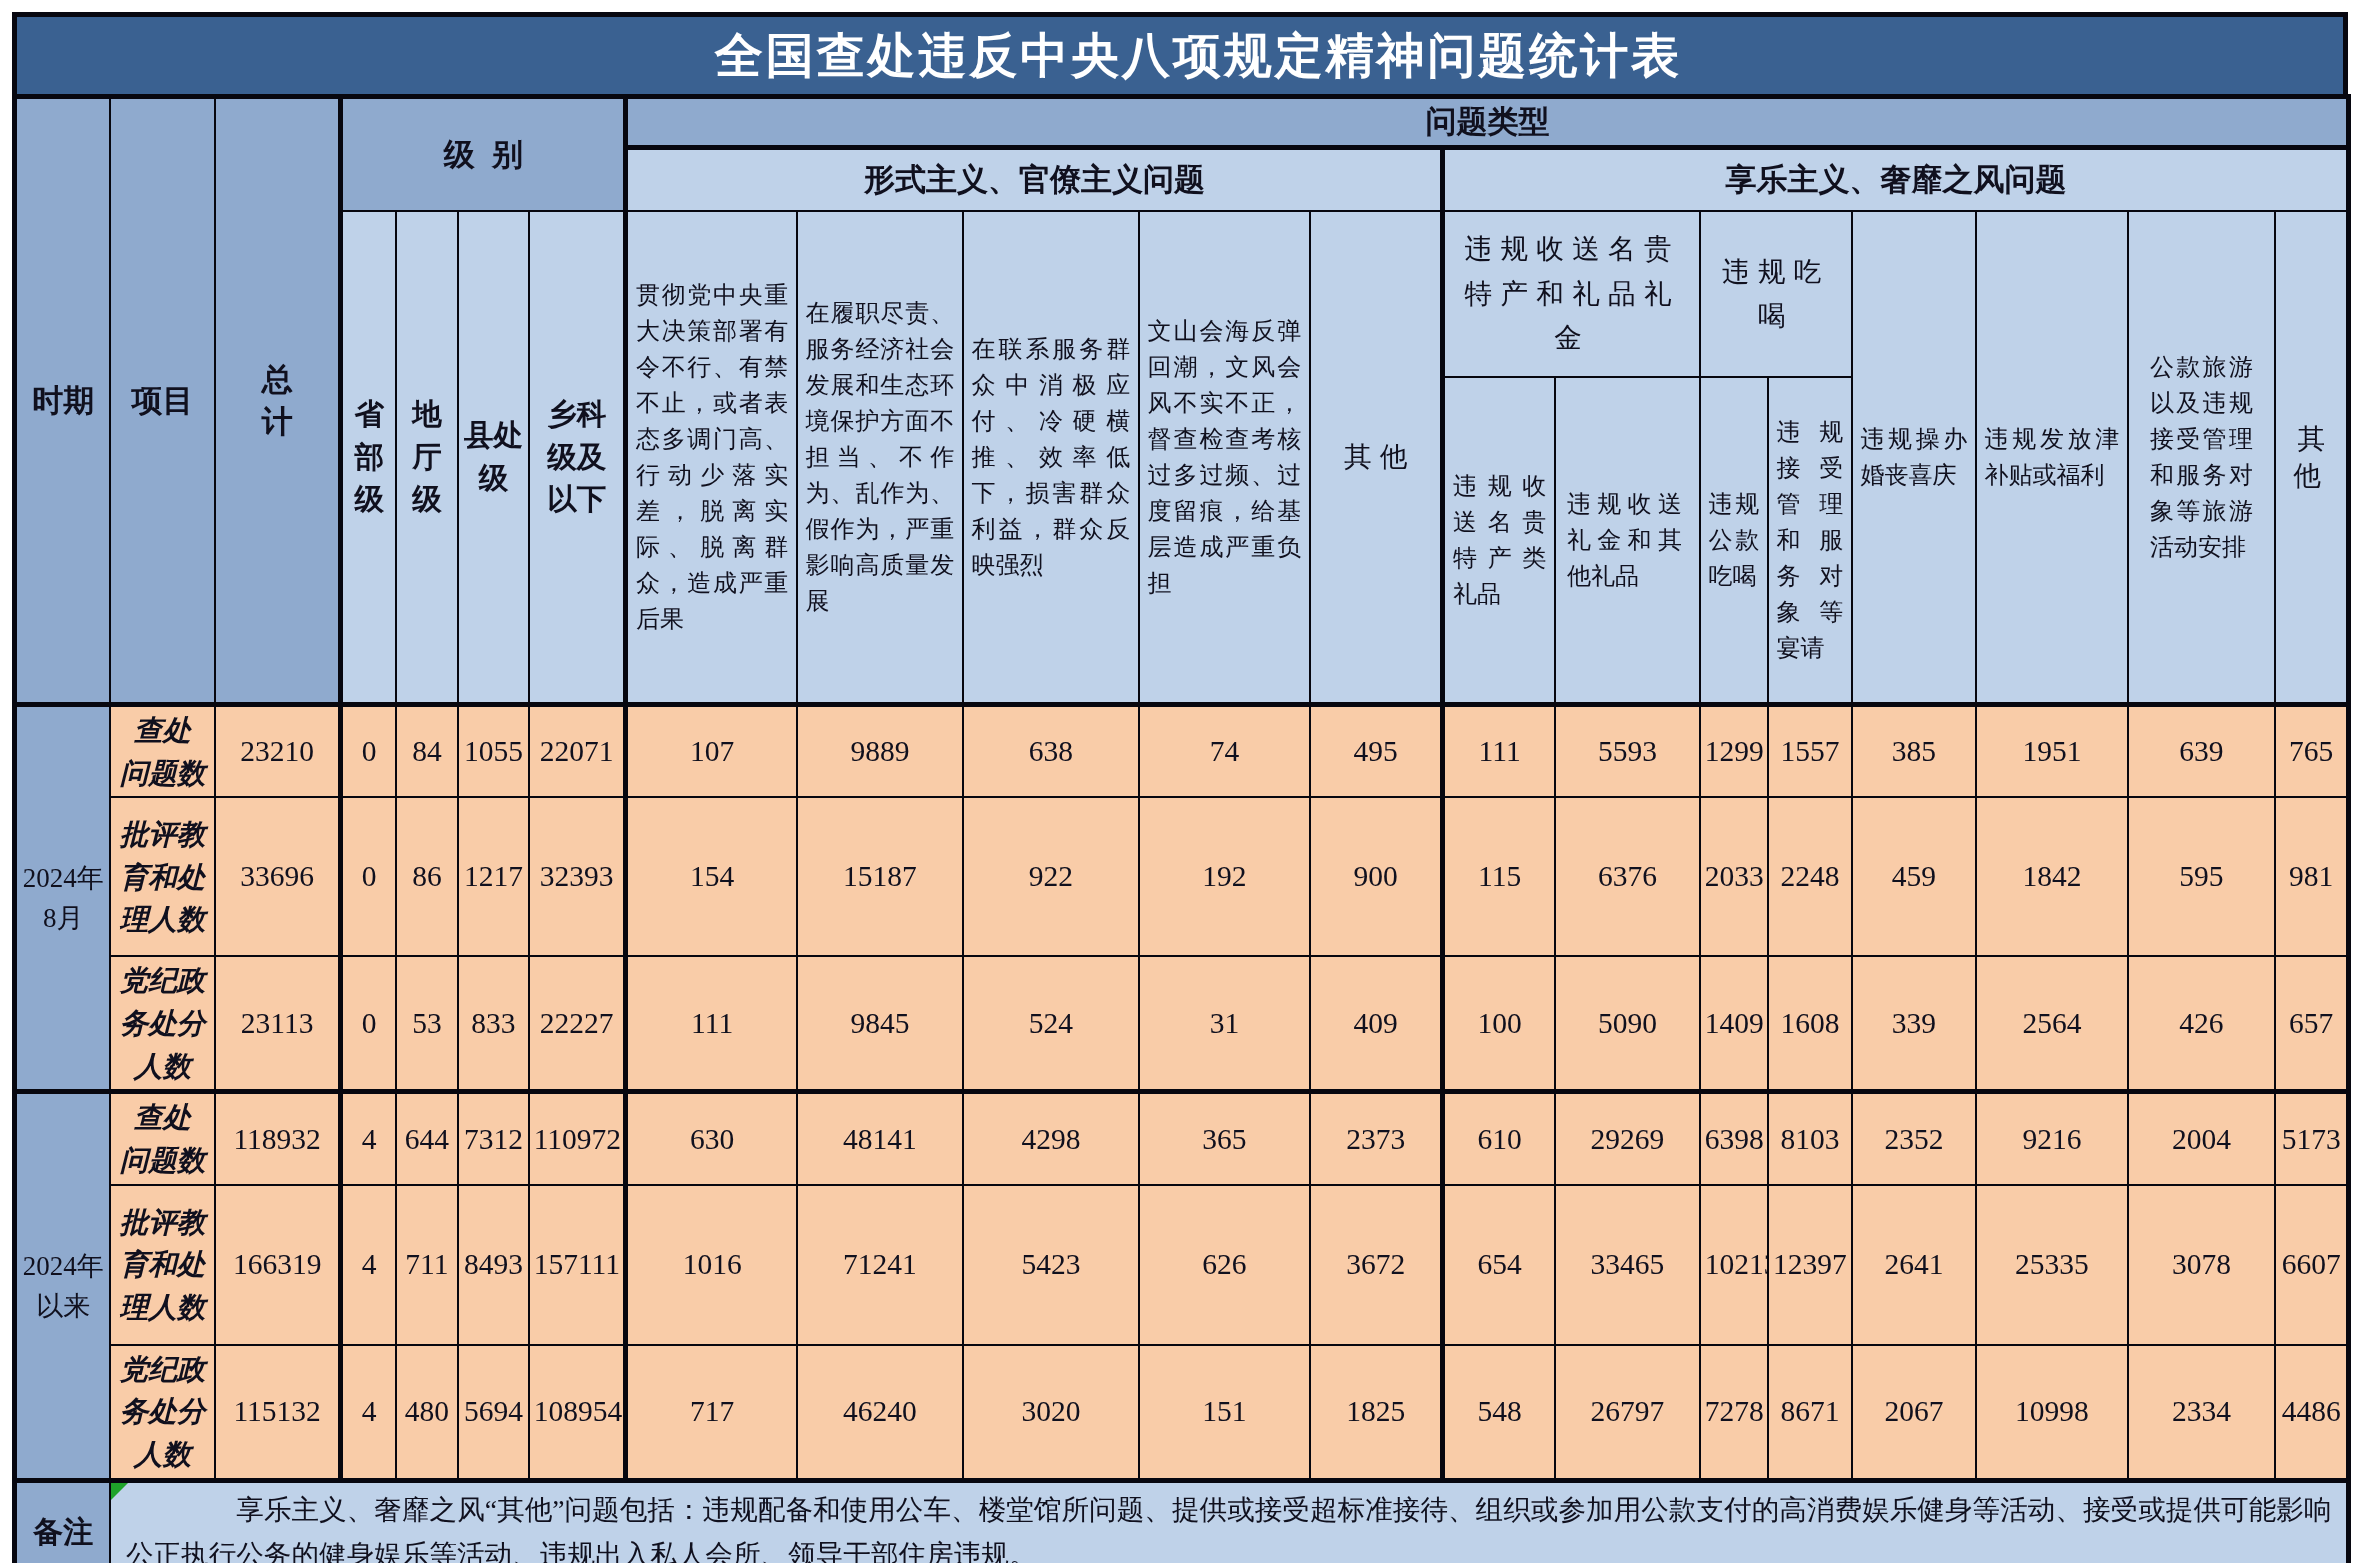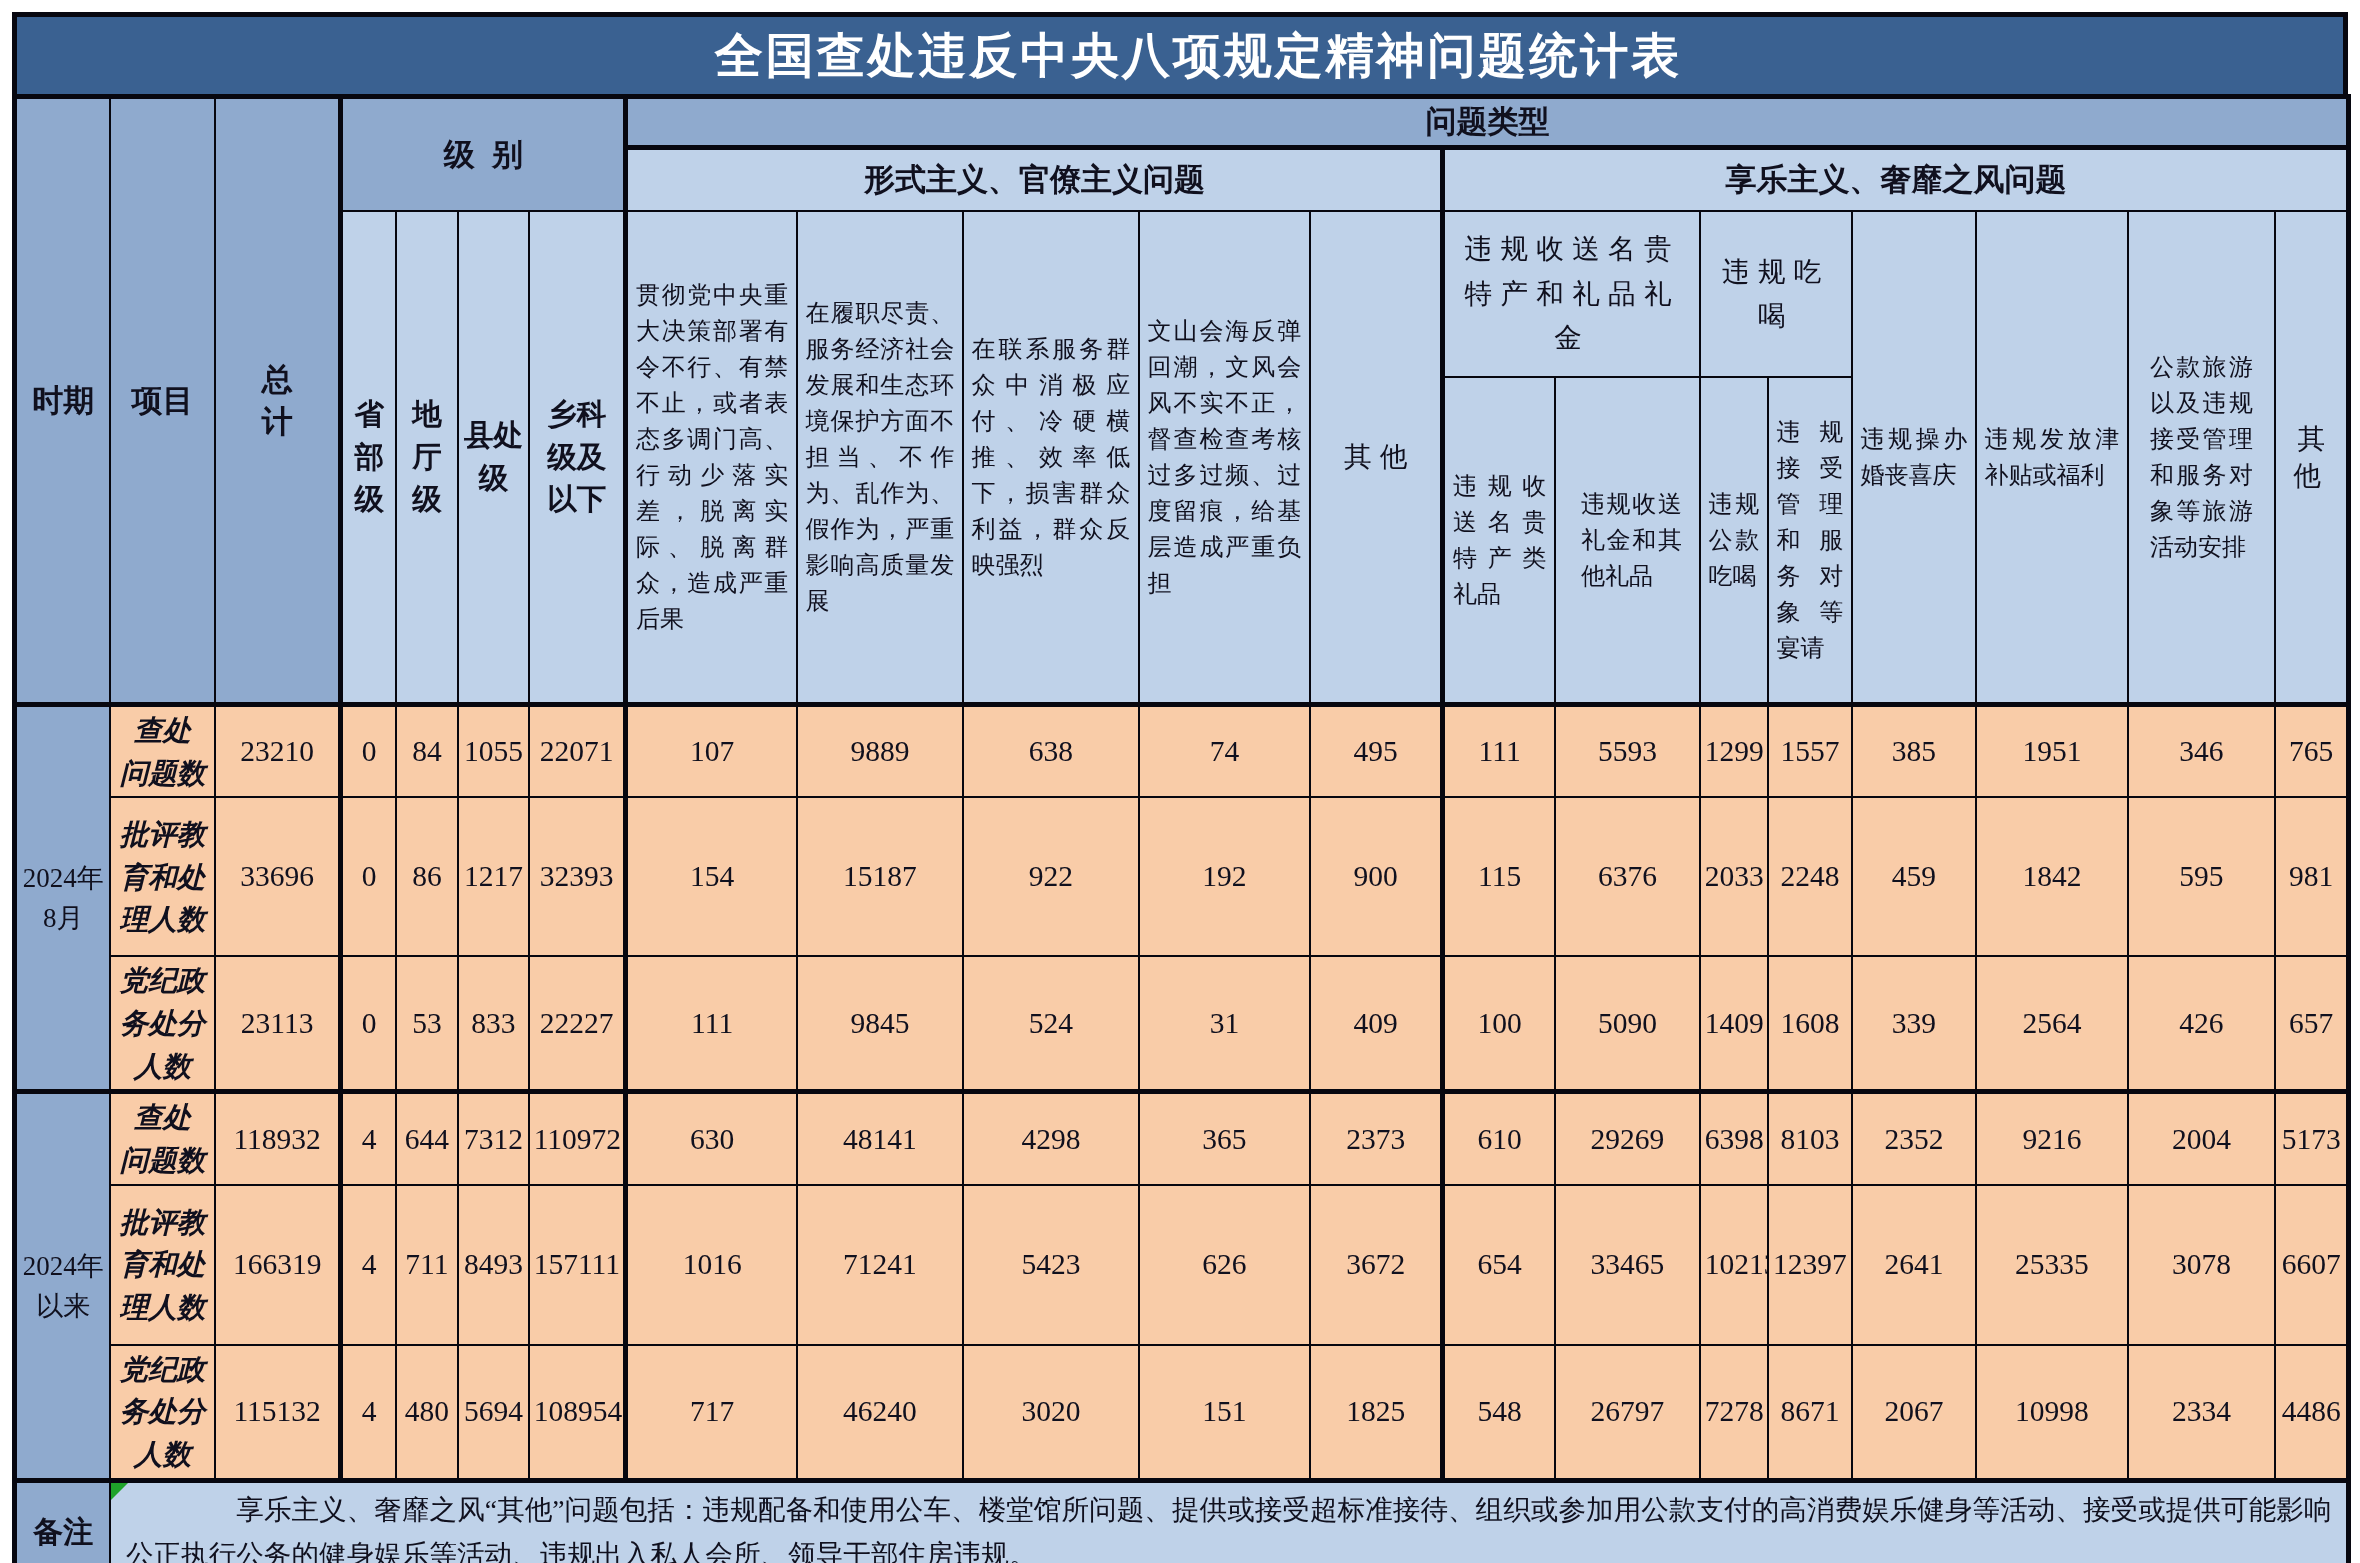--- a/index.html
+++ b/index.html
@@ -57,21 +57,21 @@
     padding:5.7px 7.6px;
   }
   .grp{
     font-family:"Liberation Serif","DejaVu Serif",serif;
     font-size:27.6px;letter-spacing:0.3em;line-height:1.6;
   }
   .other{
     font-family:"Liberation Serif","DejaVu Serif",serif;
     font-size:27.6px;letter-spacing:0.3em;text-indent:0.3em;
   }
-  .pad18{padding-left:25px;padding-right:17px;}
+  .pad18{padding-left:11px;padding-right:17px;}
   .pad22{padding-left:21px;padding-right:21px;}
   .period{
     font-family:"Liberation Serif","DejaVu Serif",serif;
     font-size:27px;line-height:1.5;white-space:pre-line;
   }
   .item{
     font-weight:bold;font-size:28.5px;line-height:1.5;white-space:pre-line;font-style:italic;
   }
   .num{
     font-family:"Liberation Serif","DejaVu Serif",serif;
@@ -175,21 +175,21 @@
     <td class="peach num bt5">9889</td>
     <td class="peach num bt5">638</td>
     <td class="peach num bt5">74</td>
     <td class="peach num bt5">495</td>
     <td class="peach num bt5 bl5">111</td>
     <td class="peach num bt5">5593</td>
     <td class="peach num bt5">1299</td>
     <td class="peach num bt5">1557</td>
     <td class="peach num bt5">385</td>
     <td class="peach num bt5">1951</td>
-    <td class="peach num bt5">346</td>
+    <td class="peach num bt5">639</td>
     <td class="peach num bt5">765</td>
   </tr>
   <tr style="height:159px">
     <td class="peach item">批评教
 育和处
 理人数</td>
     <td class="peach num">33696</td>
     <td class="peach num bl5">0</td>
     <td class="peach num">86</td>
     <td class="peach num">1217</td>

